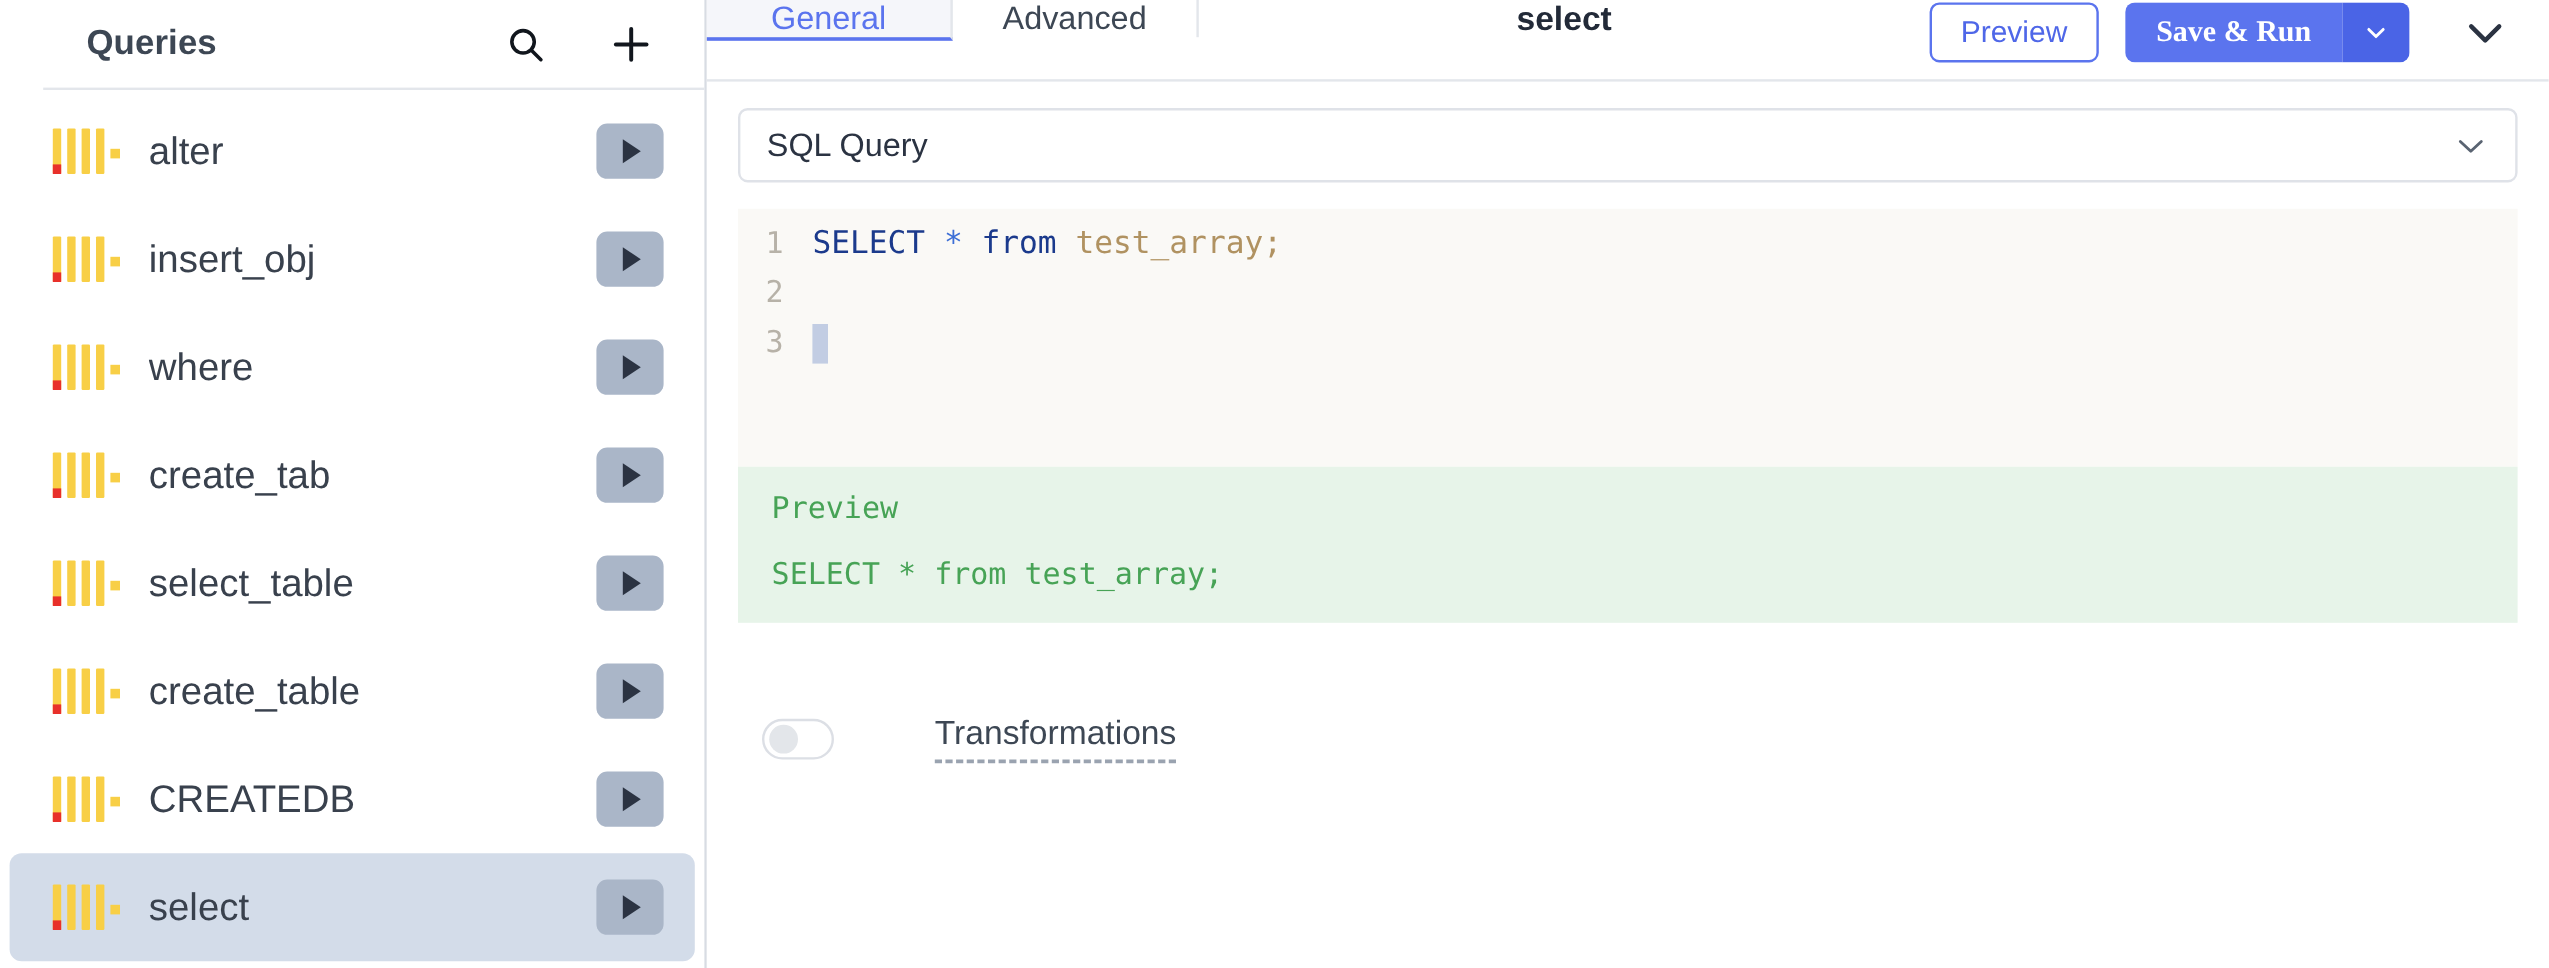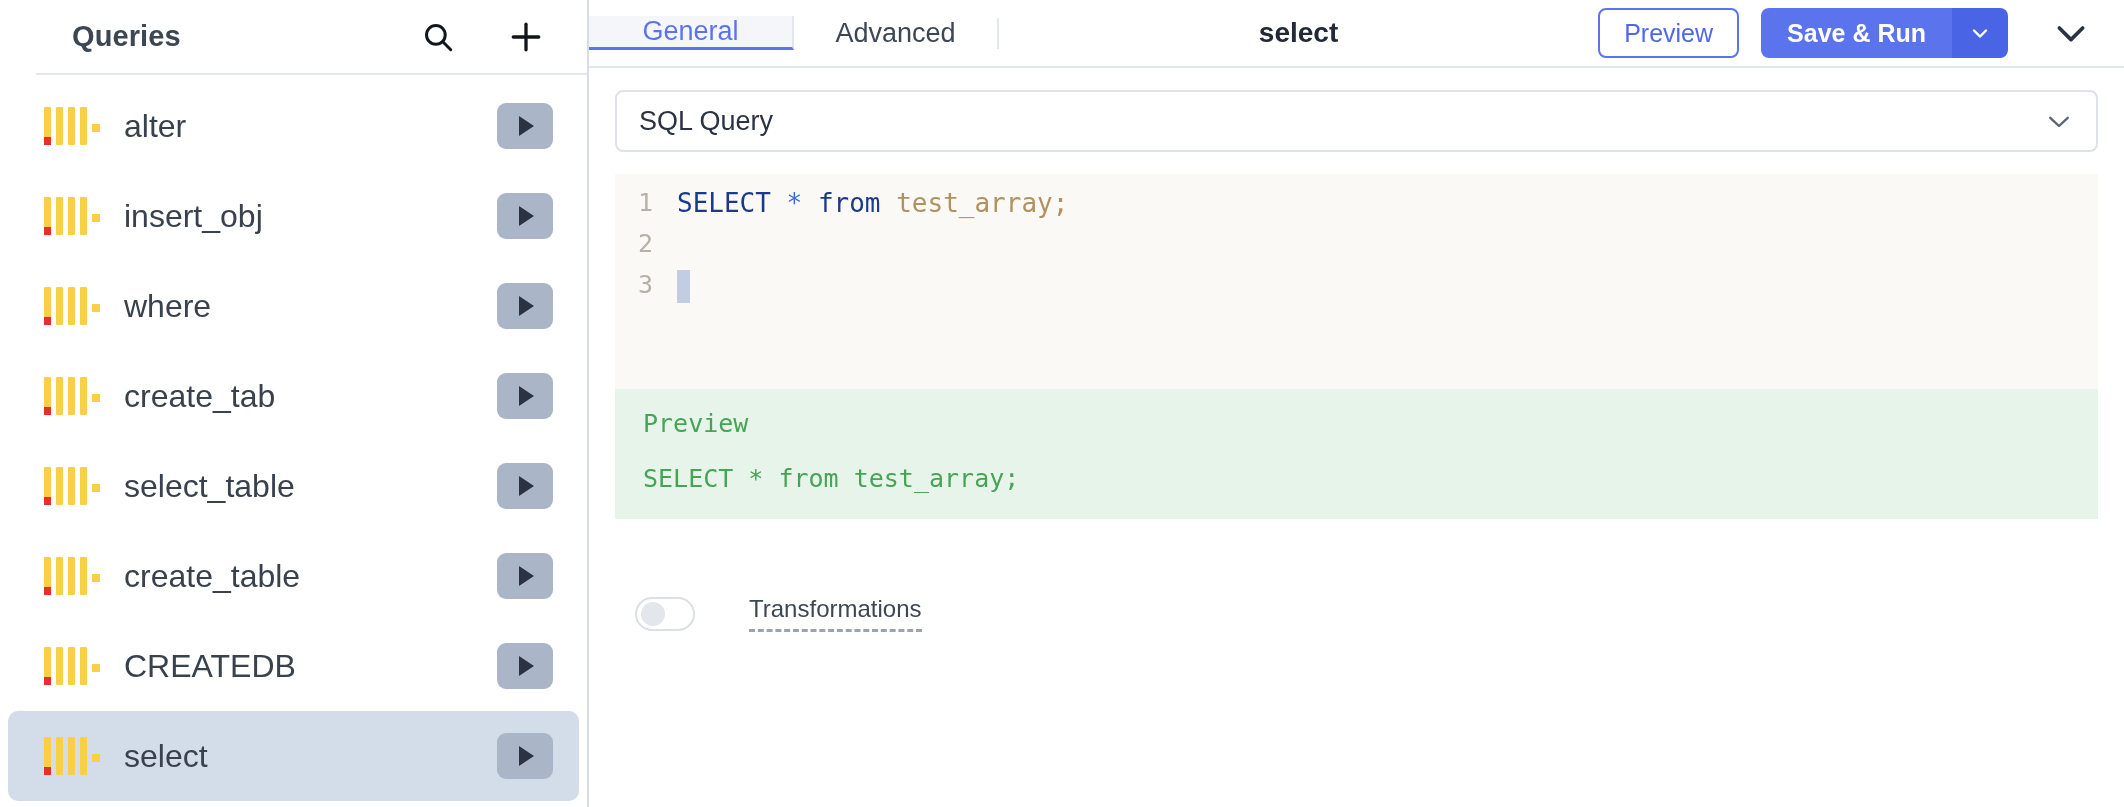--- a/index.html
+++ b/index.html
@@ -82,21 +82,21 @@
     border-top: 10px solid transparent;
     border-bottom: 10px solid transparent;
     margin-left: 3px;
   }
 
   
   .main { flex: 1; height: 807px; display: flex; flex-direction: column; background: #fff; }
 
   .toolbar {
     height: 68px; flex: 0 0 68px;
-    display: flex; align-items: center;
+    display: flex; align-items: flex-start;
     border-bottom: 2px solid #e3e6eb;
   }
   .tab {
     width: 205px; display: flex; align-items: center; justify-content: center;
     font-size: 27px; color: #3d4754; cursor: pointer;
     border-right: 2px solid #e3e6eb;
   }
   .tab.active {
     background: #f5f6fa; color: #5b74ee; font-weight: 400;
     border-bottom: 3px solid #5b74ee;
@@ -114,21 +114,21 @@
     border: 2px solid #5b74ee; border-radius: 8px;
     background: #fff; color: #4f67e8;
     font-size: 25px; font-weight: 400;
     display: flex; align-items: center; cursor: pointer;
     font-family: "Liberation Sans", sans-serif;
   }
   .btn-split { display: flex; height: 50px; border-radius: 8px; overflow: hidden; cursor: pointer; }
   .btn-save {
     background: #5b74ee; color: #fff; font-size: 25px; font-weight: 700;
     padding: 0 26px; display: flex; align-items: center;
-    font-family: Liberation Sans, sans-serif;
+    font-family: Liberation Serif, serif;
   }
   .btn-save-caret {
     background: #4a64e6; width: 56px;
     display: flex; align-items: center; justify-content: center;
     color: #fff;
   }
   .collapse-icon {
     width: 54px; height: 54px; margin-left: 14px;
     display: flex; align-items: center; justify-content: center;
     cursor: pointer; color: #2b3342;
@@ -186,21 +186,21 @@
     width: 60px; height: 34px; border-radius: 17px;
     border: 2px solid #dcdfe5; background: #fff;
     display: flex; align-items: center; cursor: pointer;
     padding: 0 4px;
   }
   .toggle-knob {
     width: 24px; height: 24px; border-radius: 50%;
     background: #e3e6ea;
   }
   .transform-label {
-    margin-left: 54px; font-size: 24px; color: #3d4754;
+    margin-left: 84px; font-size: 28px; color: #3d4754;
     border-bottom: 3px dashed #9aa3b0; padding-bottom: 6px;
     cursor: pointer;
   }
 </style>
 </head>
 <body>
 
 <div class="app">
 
   <div class="sidebar">

